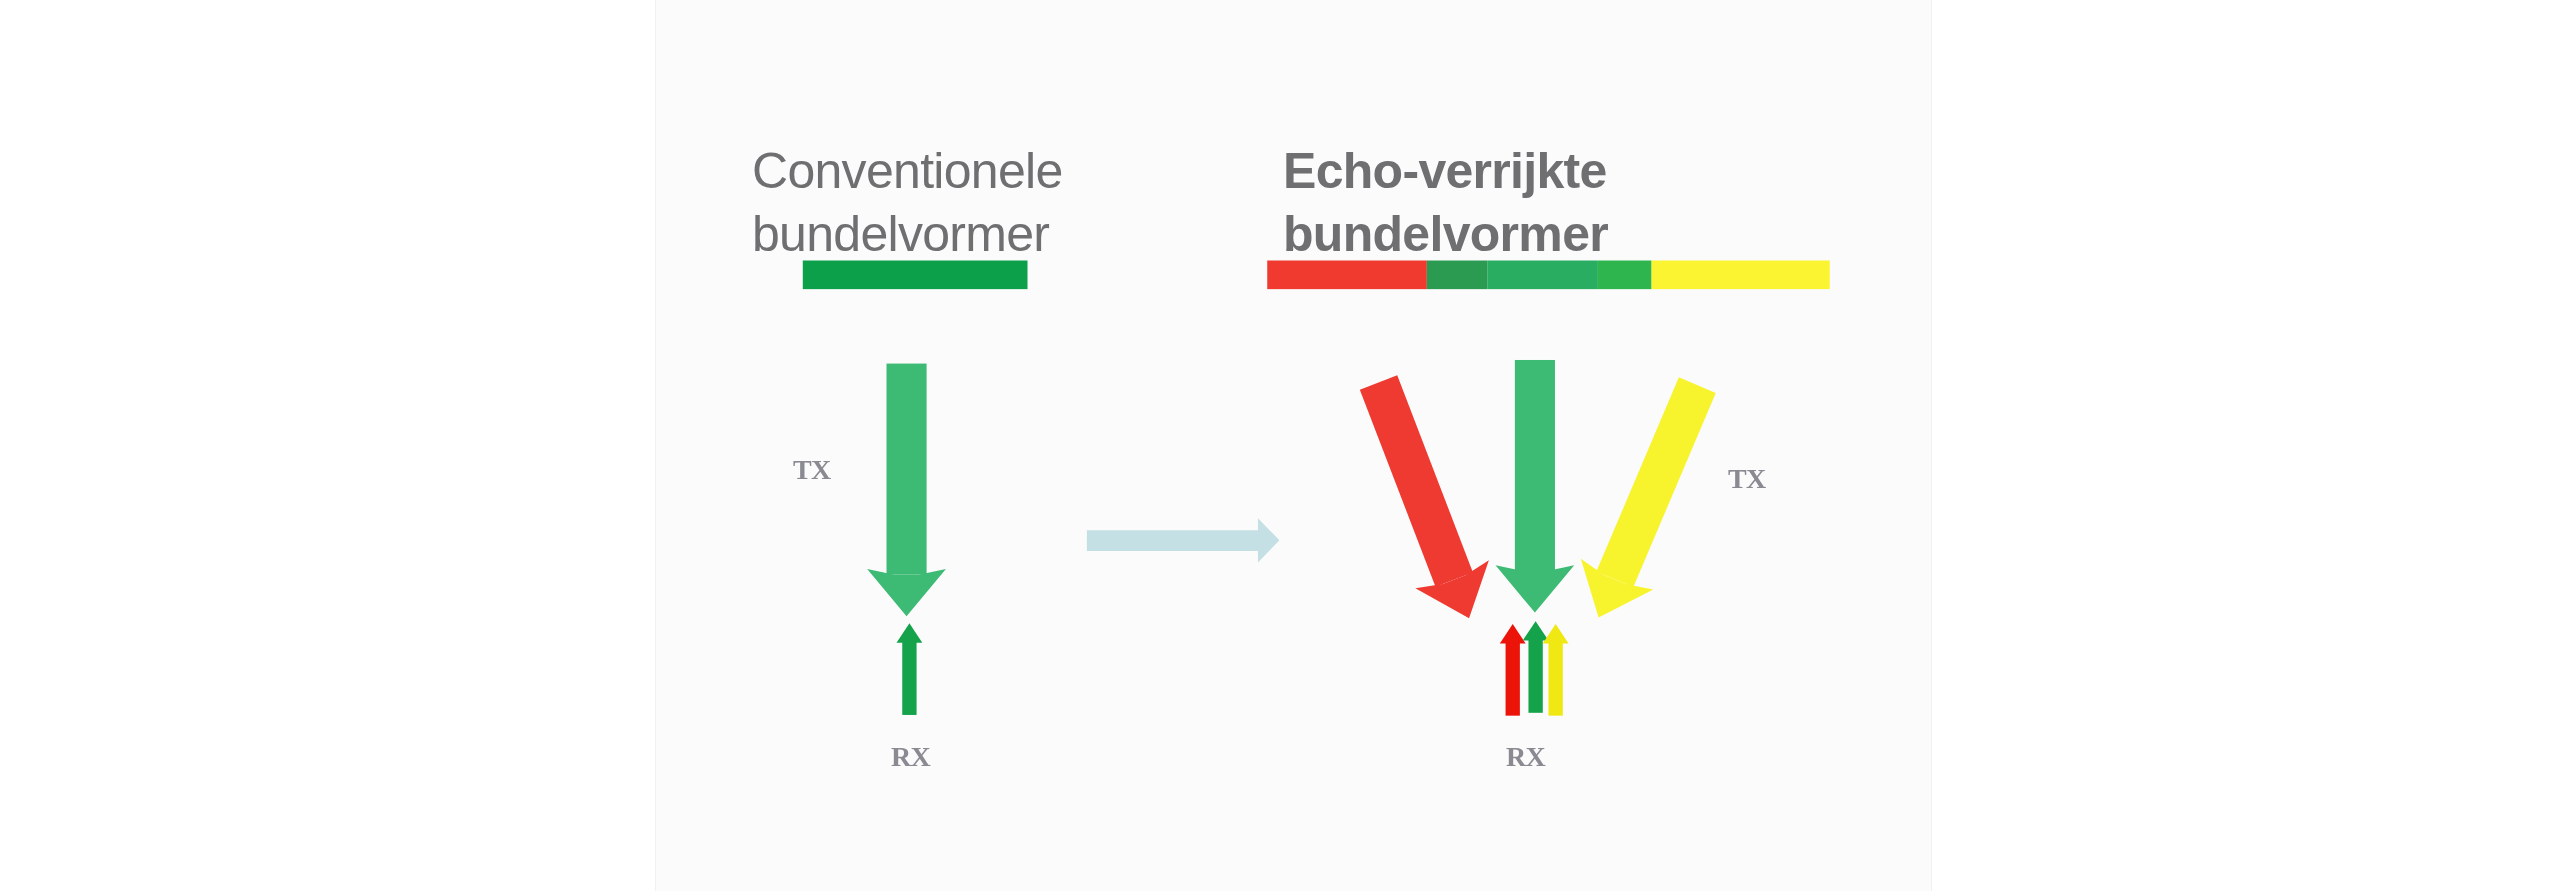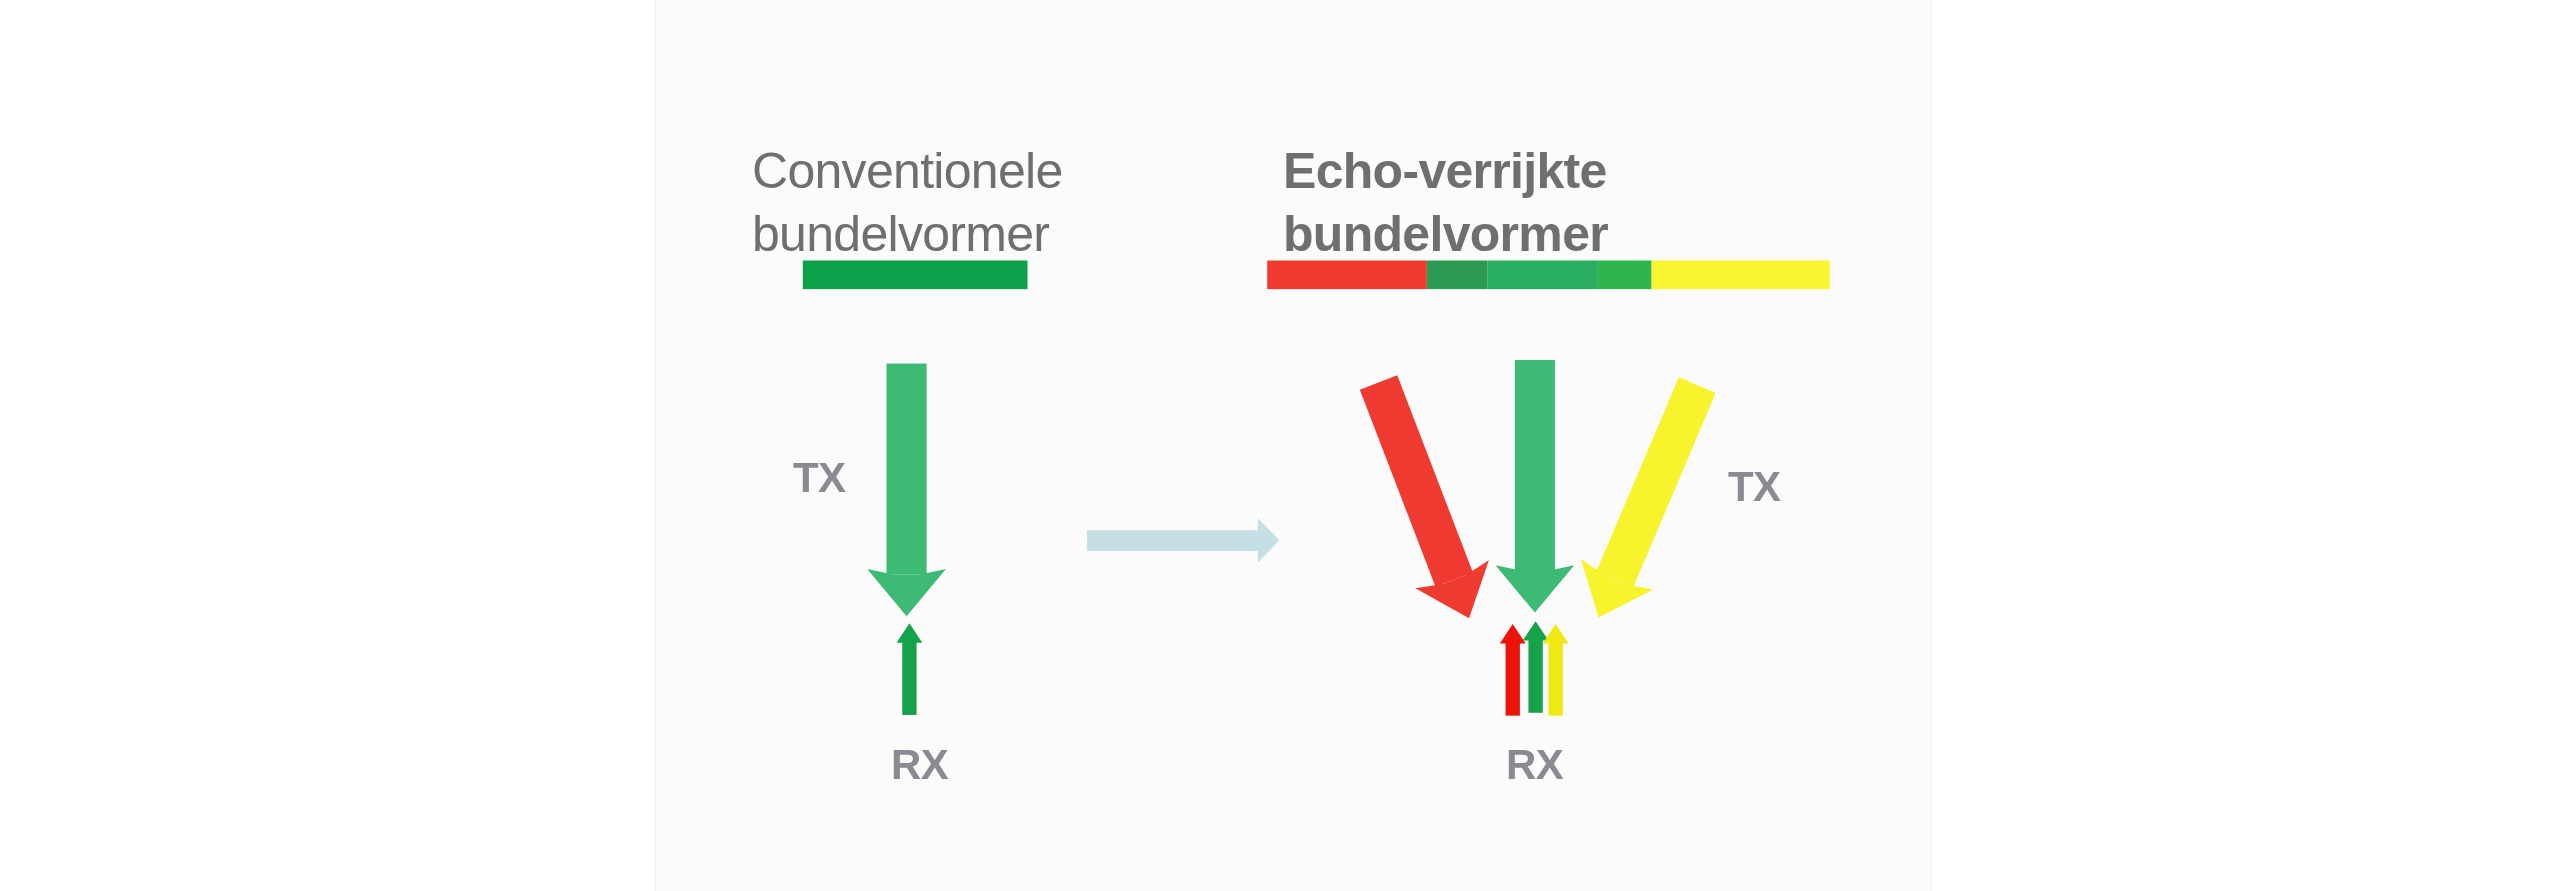--- a/index.html
+++ b/index.html
@@ -40,25 +40,26 @@
     line-height: 63px;
     font-weight: 500;
     letter-spacing: -0.7px;
     color: #6f6f72;
     white-space: nowrap;
   }
   .title-left  { left: 752px; top: 140px; }
   .title-right { left: 1283px; top: 140px; }
   .io-label {
     position: absolute;
-    font-size: 42px;
+    font-size: 28px;
     font-weight: bold;
     letter-spacing: -0.7px;
     color: #8a8a92;
     white-space: nowrap;
+    font-family: Liberation Serif, serif;
   }
   .tx-left  { left: 793px; top: 454px; }
   .rx-left  { left: 891px; top: 741px; }
   .tx-right { left: 1728px; top: 463px; }
   .rx-right { left: 1506px; top: 741px; }
 </style>
 </head>
 <body>
 
 <div class="stage">

